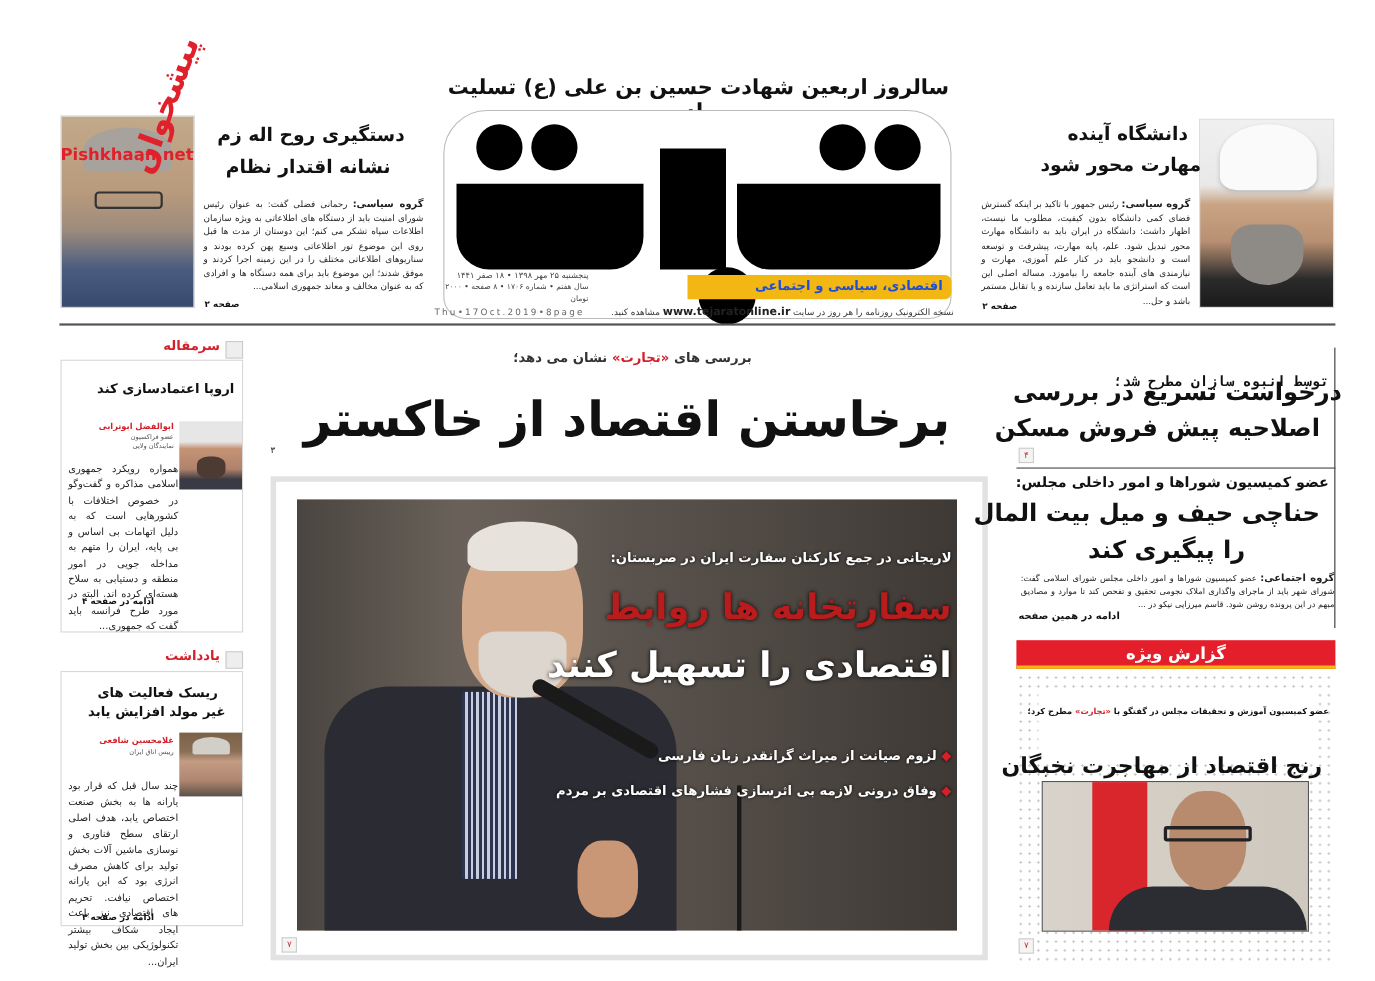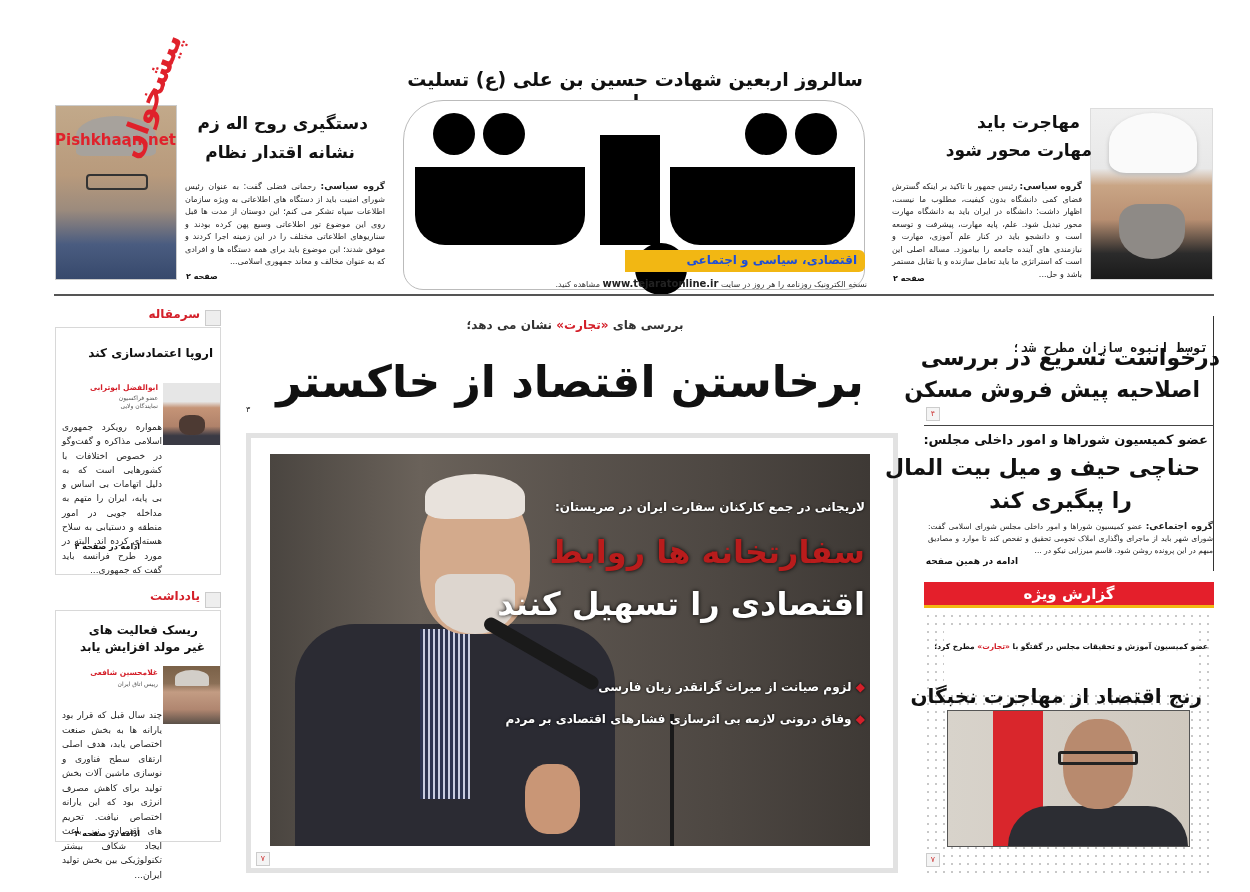--- a/index.html
+++ b/index.html
@@ -36,35 +36,40 @@
     <div class="abs" style="left:185px;top:30px;width:60px;height:110px;background:#000;"></div>
     <div class="abs" style="left:255px;top:62px;width:185px;height:78px;background:#000;border-radius:0 0 30px 30px;"></div>
     <div class="abs" style="left:220px;top:138px;width:52px;height:52px;border-radius:50%;background:#000;"></div>
     <div class="abs" style="left:0;top:0;width:1px;height:1px;overflow:hidden;color:transparent;">تجارت</div>
   </div>
 
   <div class="abs" style="left:230px;top:190px;width:240px;height:22px;background:#f2b713;border-radius:0 6px 6px 0;">
     <span class="abs bold" style="right:8px;top:3px;font-size:12px;color:#1d4ed8;">اقتصادی، سیاسی و اجتماعی</span>
   </div>
 
+  <div class="abs" style="left:0;top:185px;width:140px;">
+    <div style="font-size:7.5px;color:#444;line-height:11px;">پنجشنبه ۲۵ مهر ۱۳۹۸ • ۱۸ صفر ۱۴۴۱</div>
+    <div style="font-size:7px;color:#444;line-height:11px;">سال هفتم • شماره ۱۷۰۶ • ۸ صفحه • ۲۰۰۰ تومان</div>
+    <div style="font-size:8px;color:#666;letter-spacing:2px;direction:ltr;text-align:left;line-height:12px;">Thu•17Oct.2019•8page</div>
+  </div>
 
   <div class="abs" style="right:8px;top:218px;font-size:8px;color:#333;white-space:nowrap;">
     <span>نسخه الکترونیک روزنامه را هر روز در سایت</span>
     <a style="font-weight:bold;font-size:10px;color:#222;text-decoration:none;direction:ltr;display:inline-block;">www.tejaratonline.ir</a>
     <span>مشاهده کنید.</span>
   </div>
 </div>
 
 <div class="hr" style="left:54px;top:294px;width:1160px;"></div>
 
 <div class="photo" style="left:1090px;top:108px;width:123px;height:172px;background:linear-gradient(180deg,#f0f0f0 0%,#e8e8e8 35%,#c9a585 45%,#b88f72 65%,#2b2b2b 85%,#1a1a1a 100%);border:1px solid #ddd;">
   <div class="abs" style="left:18px;top:4px;width:88px;height:60px;border-radius:50% 50% 20% 20%;background:#fafafa;box-shadow:0 2px 4px #bbb;"></div>
   <div class="abs" style="left:28px;top:95px;width:66px;height:55px;border-radius:30% 30% 50% 50%;background:#8e8a86;"></div>
 </div>
-<div class="abs bold" style="right:170px;top:112px;font-size:17px;">مهاجرت باید</div>
+<div class="abs bold" style="right:170px;top:112px;font-size:17px;">دانشگاه آینده</div>
 <div class="abs bold" style="right:158px;top:140px;font-size:17px;">مهارت محور شود</div>
 <div class="abs txt" style="left:892px;top:180px;width:190px;font-size:8px;line-height:12.5px;">
   <span class="bold" style="font-size:9px;">گروه سیاسی:</span>
   <span>رئیس جمهور با تاکید بر اینکه گسترش فضای کمی دانشگاه بدون کیفیت، مطلوب ما نیست، اظهار داشت: دانشگاه در ایران باید به دانشگاه مهارت محور تبدیل شود. علم، پایه مهارت، پیشرفت و توسعه است و دانشجو باید در کنار علم آموزی، مهارت و نیازمندی های آینده جامعه را بیاموزد. مساله اصلی این است که استراتژی ما باید تعامل سازنده و یا تقابل مستمر باشد و حل...</span>
 </div>
 <div class="abs bold" style="left:893px;top:274px;font-size:8px;">صفحه ۲</div>
 
 <div class="photo" style="left:55px;top:105px;width:122px;height:175px;background:linear-gradient(180deg,#c2a98a 0%,#b89a7c 40%,#9c8b7d 60%,#4a5c80 80%,#37496c 100%);border:1px solid #ccc;">
   <div class="abs" style="left:20px;top:10px;width:80px;height:40px;border-radius:50% 50% 10% 10%;background:#a7a29c;"></div>
   <div class="abs" style="left:30px;top:68px;width:62px;height:16px;border:2px solid #333;border-radius:4px;"></div>

